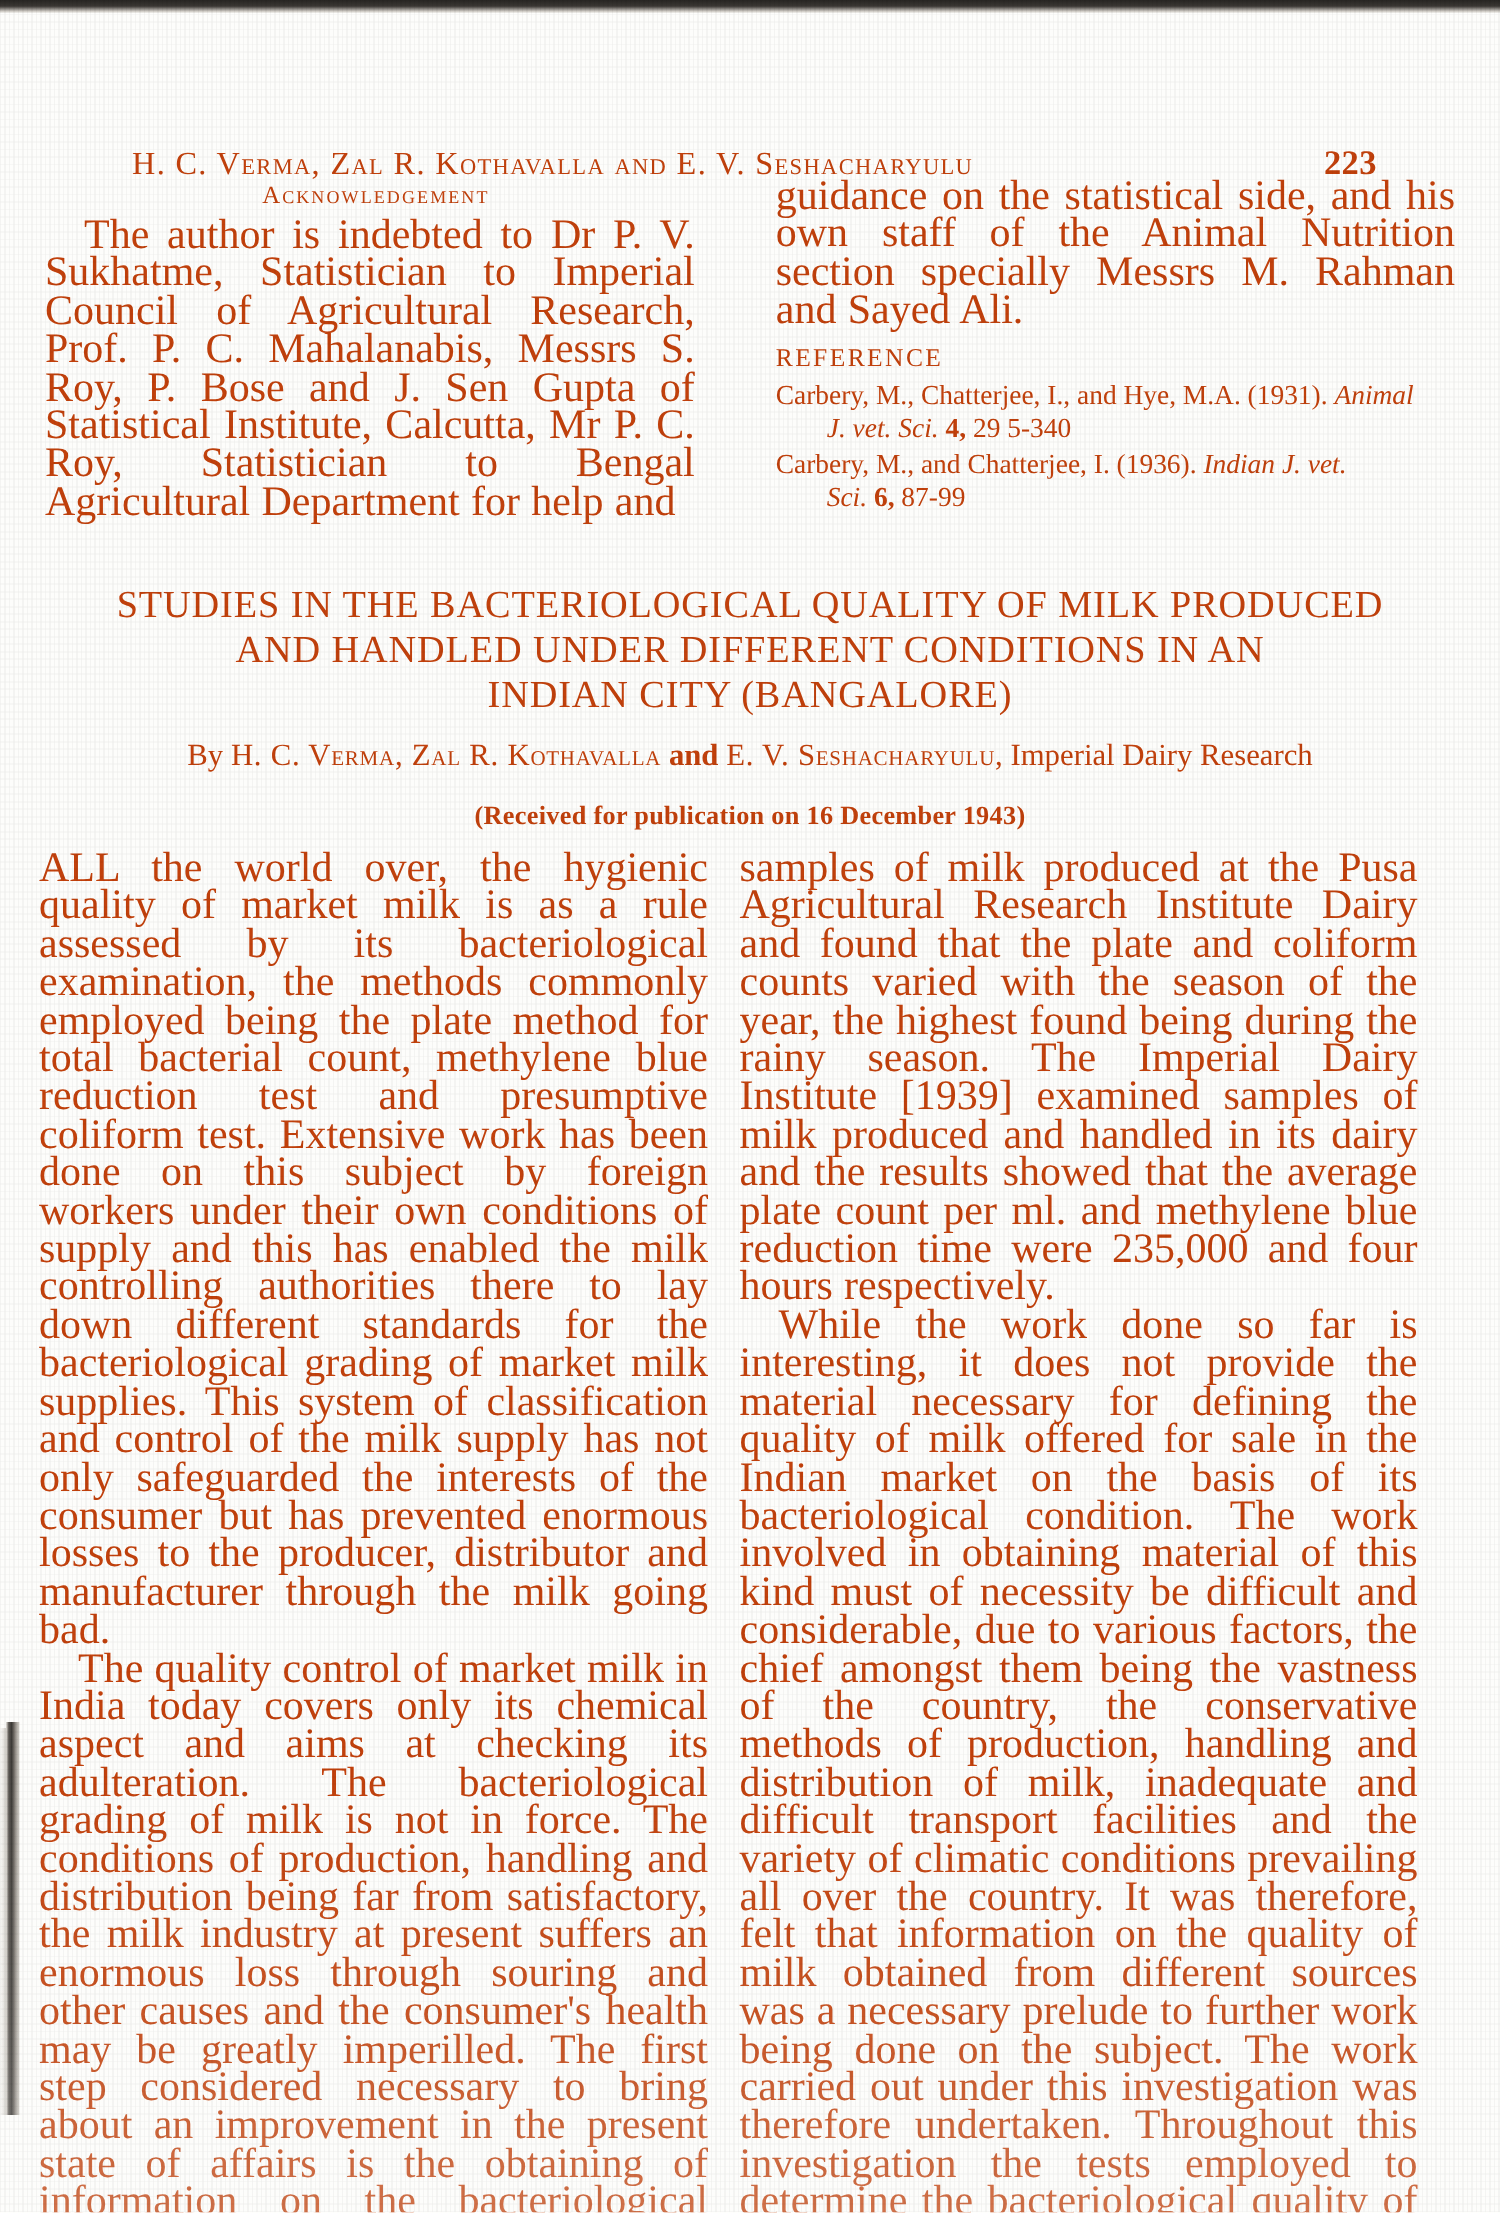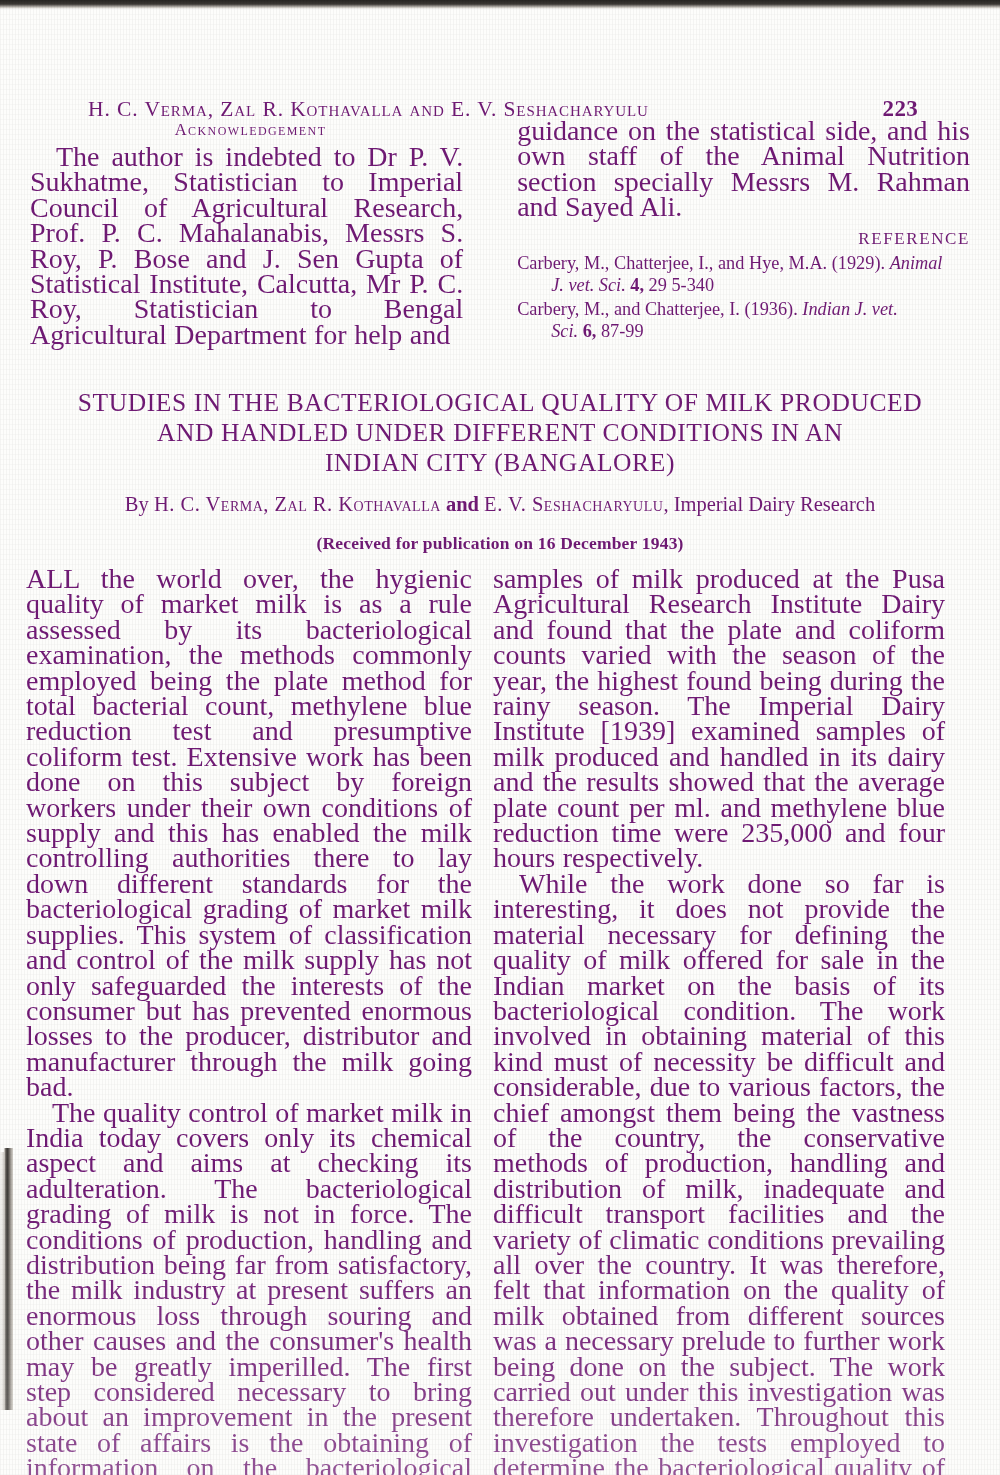--- a/index.html
+++ b/index.html
@@ -8,21 +8,21 @@
     background: #ffffff;
   }
   .page {
     position: relative;
     width: 1000px;
     height: 1475px;
     margin: 0 auto;
     background: #fdfdfb;
     overflow: hidden;
     font-family: "Liberation Serif", "DejaVu Serif", serif;
-    color: #701a75;
+    color: #c2410c;
     -webkit-font-smoothing: none;
   }
   
   .scan-top-band {
     position: absolute;
     top: 0; left: 0;
     width: 1000px;
     height: 9px;
     background: linear-gradient(180deg, #14120f 0%, #2a2622 45%, #cfcbc4 85%, #fdfdfb 100%);
     opacity: .92;
@@ -92,21 +92,21 @@
 
   .sec-head {
     text-align: center;
     font-size: 16.5px;
     font-variant: small-caps;
     letter-spacing: 1.4px;
     margin: 2px 0 4px 0;
   }
   .sec-head.ack { text-align: center; padding-left: 8px; }
   .ref-head {
-    text-align: right;
+    text-align: left;
     font-size: 17px;
     letter-spacing: 1.6px;
     margin: 9px 0 3px 0;
   }
 
   p.body {
     margin: 0;
     font-size: 28px;
     line-height: 25.4px;
     text-align: justify;
@@ -212,21 +212,21 @@
   <div class="top-cols">
     <div class="top-col-left">
       <div class="sec-head ack">Acknowledgement</div>
       <p class="body indent">The author is indebted to Dr P. V. Sukhatme, Statistician to Imperial Council of Agricultural Research, Prof. P. C. Mahalanabis, Messrs S. Roy, P. Bose and J. Sen Gupta of Statistical Institute, Calcutta, Mr P. C. Roy, Statistician to Bengal Agricultural Department for help and</p>
     </div>
     <div class="top-col-right">
       <p class="body">guidance on the statistical side, and his own staff of the Animal Nutrition section specially Messrs M. Rahman and Sayed Ali.</p>
       <div class="ref-head">REFERENCE</div>
 
       <div class="ref-item">
-        <span>Carbery, M., Chatterjee, I., and Hye, M.A. (1929). </span><i>Animal</i>
+        <span>Carbery, M., Chatterjee, I., and Hye, M.A. (1931). </span><i>Animal</i>
         <span class="cont"><i>J. vet. Sci.</i><b> 4,</b><span> 29 5-340</span></span>
       </div>
 
       <div class="ref-item">
         <span>Carbery, M., and Chatterjee, I. (1936). </span><i>Indian  J. vet.</i>
         <span class="cont"><i>Sci.</i><b>  6,</b><span>  87-99</span></span>
       </div>
     </div>
   </div>
 

